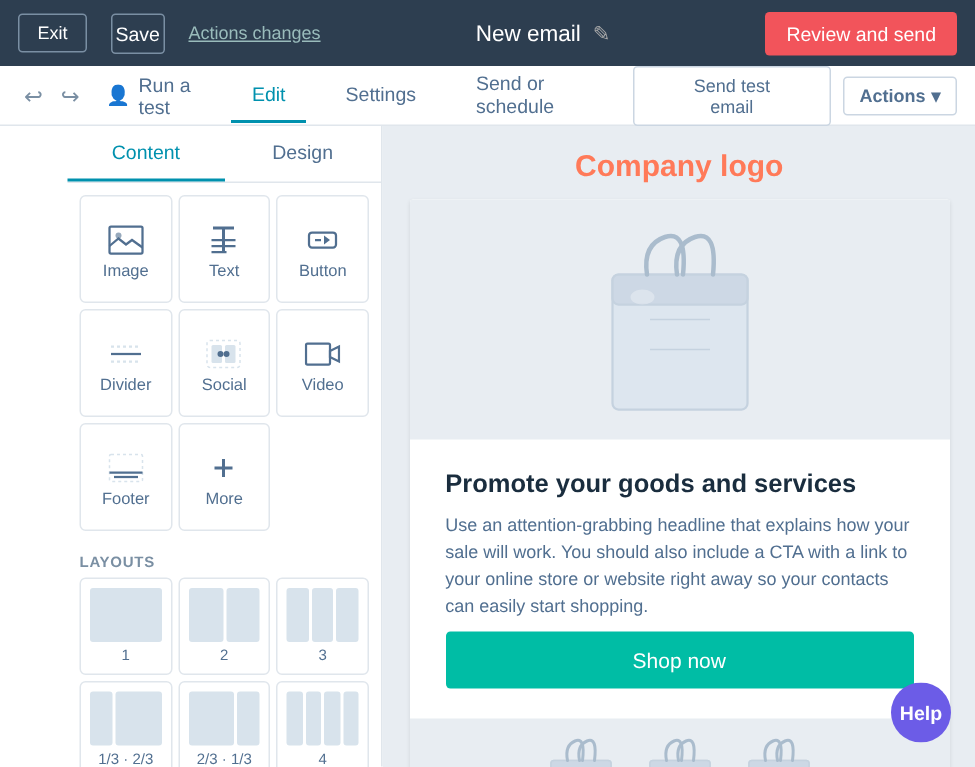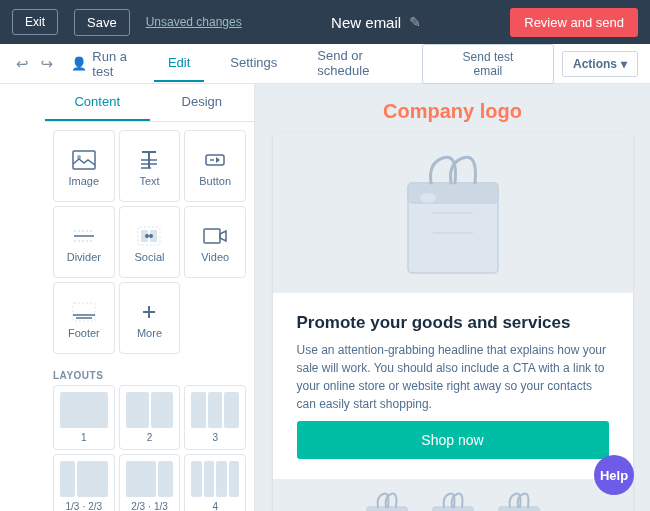--- a/index.html
+++ b/index.html
@@ -12,21 +12,21 @@
     }
     .top-bar-left { display: flex; align-items: center; gap: 8px; }
     .top-bar-center { display: flex; align-items: center; gap: 8px; color: white; font-size: 15px; font-weight: 500; }
     .top-bar-right { display: flex; align-items: center; }
     .btn-exit {
       background: transparent; border: 1px solid #7a8fa3; color: white;
       padding: 5px 12px; border-radius: 3px; cursor: pointer; font-size: 12px;
     }
     .btn-save {
       background: transparent; border: 1px solid #7a8fa3; color: white;
-      padding: 5px 12px; border-radius: 3px; cursor: pointer; font-size: 13px; margin-left: 8px; text-align: center;
+      padding: 5px 2px; border-radius: 3px; cursor: pointer; font-size: 13px; margin-left: 8px; text-align: center;
     }
     .unsaved-changes { color: #9bb; font-size: 12px; text-decoration: underline; cursor: pointer; margin-left: 8px; }
     .btn-review {
       background: #f2545b; border: none; color: white;
       padding: 7px 14px; border-radius: 3px; cursor: pointer; font-size: 13px; font-weight: 500;
     }
     .edit-icon { color: #aaa; font-size: 14px; cursor: pointer; }
 
     
     .second-bar {
@@ -141,21 +141,21 @@
       font-size: 13px; font-weight: 600; cursor: pointer; z-index: 100; margin-left: 18px;
     }
   </style>
 </head>
 <body>
 
 <div class="top-bar">
   <div class="top-bar-left">
     <button class="btn-exit">Exit</button>
     <button class="btn-save">Save</button>
-    <span class="unsaved-changes">Unsaved changes</span>
+    <span class="unsaved-changes">Actions changes</span>
   </div>
   <div class="top-bar-center">
     <span>New email</span>
     <span class="edit-icon">✎</span>
   </div>
   <div class="top-bar-right">
     <button class="btn-review">Review and send</button>
   </div>
 </div>
 

